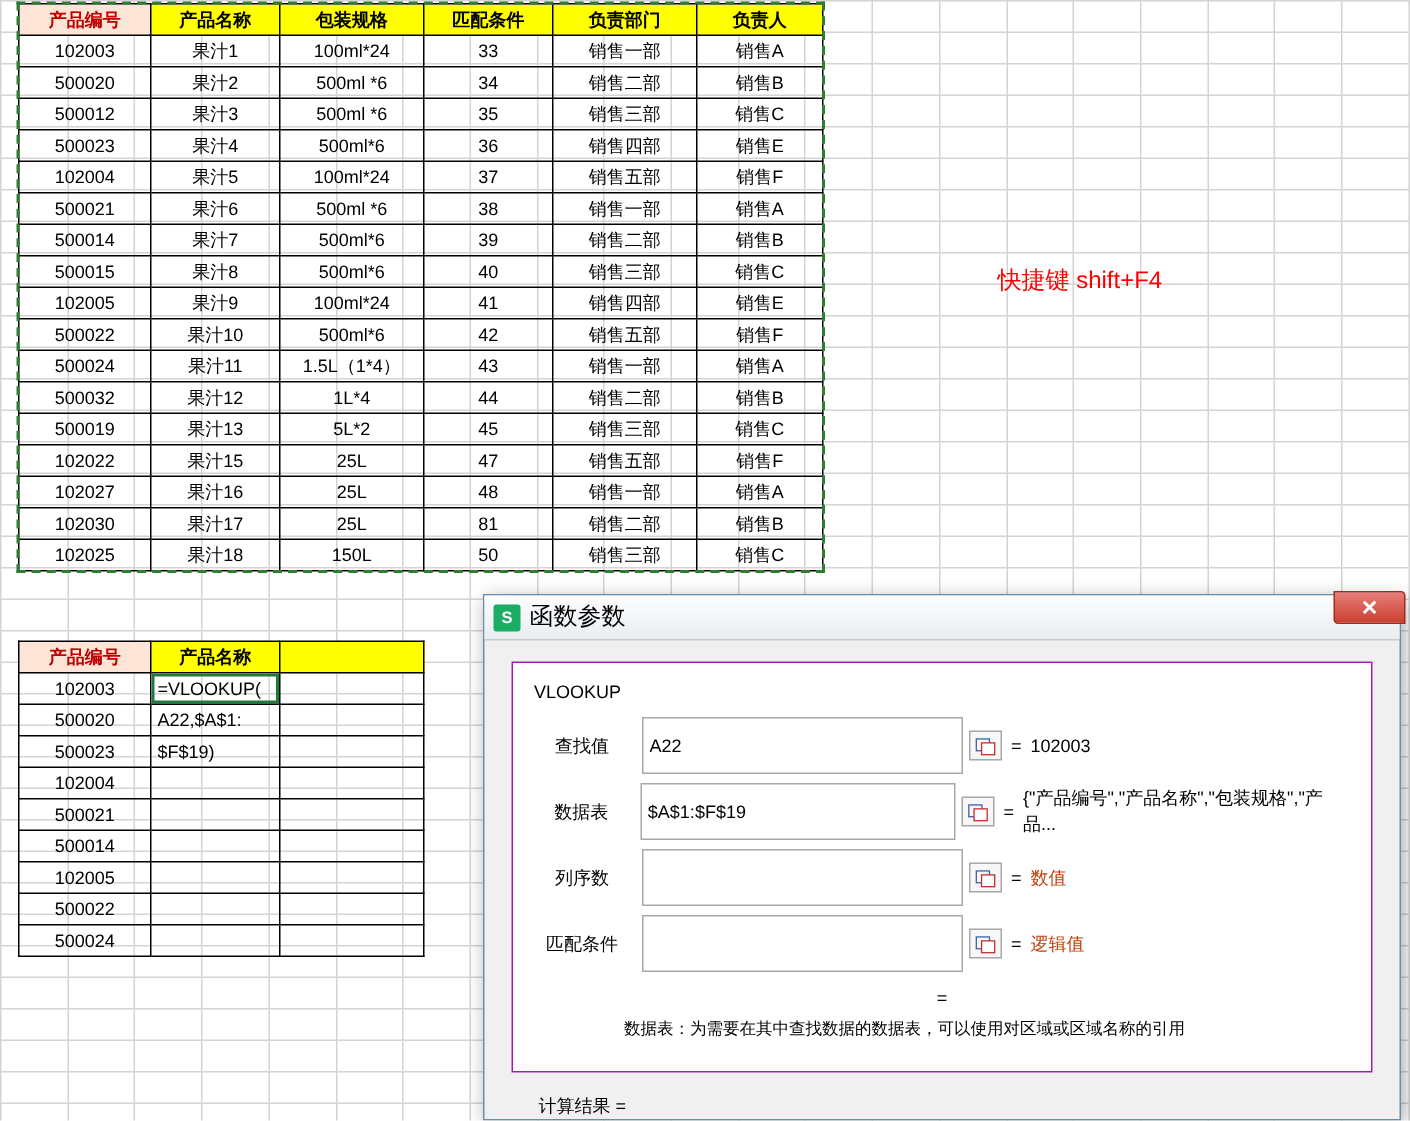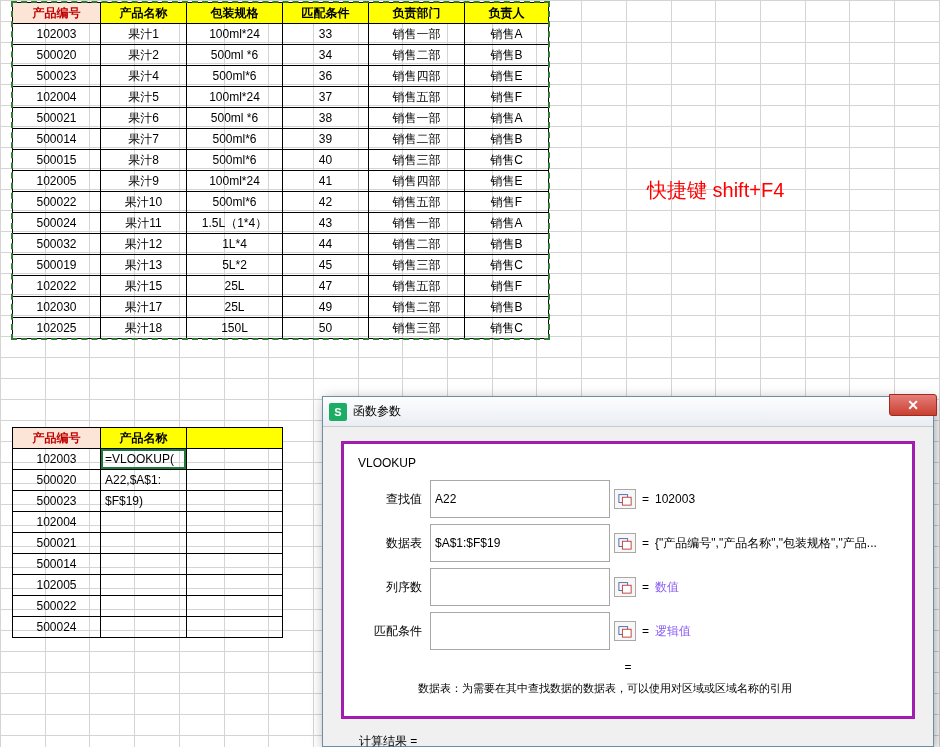--- a/index.html
+++ b/index.html
@@ -21,37 +21,37 @@
   .sel-dashed { outline: 2px dashed #2e7d32; outline-offset: -1px; }
   .lower-area { position: absolute; top: 427px; left: 12px; }
   table.ltable { border-collapse: collapse; }
   table.ltable td, table.ltable th { border: 1px solid #000; height: 21px; text-align: center; font-size: 12px; padding: 0 4px; }
   table.ltable th { background: #ffff00; font-weight: bold; }
   table.ltable th.pink { background: #fce4d6; color: #c00000; }
   table.ltable td.formula { text-align: left; padding-left: 4px; }
   .lc-id { width: 88px; }
   .lc-name { width: 86px; }
   .lc-x { width: 96px; }
-  .annot { position: absolute; top: 177px; left: 647px; color: #ff0000; font-size: 20px; }
+  .annot { position: absolute; top: 177px; left: 665px; color: #ff0000; font-size: 16px; }
   .dialog { position: absolute; top: 396px; left: 322px; width: 612px; height: 351px; background: #f0f0f0; border: 1px solid #6b8ea4; box-shadow: 2px 3px 12px rgba(0,0,0,0.35); }
   .dlg-title { height: 30px; background: linear-gradient(#fdfdfe, #e9eef3); border-bottom: 1px solid #c9c9c9; display: flex; align-items: center; padding-left: 6px; }
   .dlg-ico { width: 18px; height: 18px; background: #1aad63; color: #fff; display: inline-flex; align-items: center; justify-content: center; font-size: 11px; font-weight: bold; border-radius: 2px; margin-right: 6px; }
-  .dlg-title-text { font-size: 12px; text-align: right; }
+  .dlg-title-text { font-size: 16px; text-align: right; }
   .dlg-close { position: absolute; top: -3px; right: -4px; width: 48px; height: 22px; background: linear-gradient(#e77e7a, #c94030); color: #fff; border: 1px solid #a02a1f; border-radius: 0 3px 0 3px; display: flex; align-items: center; justify-content: center; font-size: 14px; font-weight: bold; cursor: pointer; }
   .dlg-body { padding: 14px 18px 10px 18px; }
-  .grp { border: 3px solid #a21caf; background: #fff; padding: 12px 14px 18px 14px; position: relative; }
+  .grp { border: 1px solid #a21caf; background: #fff; padding: 12px 14px 18px 14px; position: relative; }
   .grp-title { font-size: 12px; margin-bottom: 10px; }
   .prow { display: flex; align-items: center; margin: 6px 0; }
-  .plabel { width: 64px; text-align: right; margin-right: 8px; }
-  .pinput { width: 180px; height: 20px; border: 1px solid #a8a8a8; padding: 18px 4px; font-size: 12px; font-family: inherit; }
+  .plabel { width: 64px; text-align: center; margin-right: 8px; }
+  .pinput { width: 214px; height: 20px; border: 1px solid #a8a8a8; padding: 18px 4px; font-size: 12px; font-family: inherit; }
   .picon { width: 22px; height: 20px; border: 1px solid #a8a8a8; background: #f7f7f7; margin-left: 4px; display: inline-flex; align-items: center; justify-content: center; cursor: pointer; }
   .picon svg { width: 14px; height: 14px; }
   .peq { margin: 0 6px; }
   .pres { font-size: 12px; }
-  .pres.gray { color: #8b5cf6; }
+  .pres.gray { color: #c2410c; }
   .prow.center-eq { justify-content: center; margin-top: 10px; }
   .desc { font-size: 12px; margin: 14px 0 6px 2px; line-height: 1.6; }
   .desc2 { font-size: 11px; margin: 2px 0 0 60px; line-height: 1.6; }
   .calcres { font-size: 12px; margin-top: 14px; margin-left: 18px; }
   .cell-cursor { box-shadow: inset 0 0 0 2px #1f7b3a; margin-top: 44px; }
 </style>
 </head>
 <body>
 
 <div class="sheet">
@@ -910,20 +910,28 @@
         </tr>
         <tr>
           <td class="c-id">500020</td>
           <td class="c-name">果汁2</td>
           <td class="c-spec">500ml *6</td>
           <td class="c-price">34</td>
           <td class="c-dept">销售二部</td>
           <td class="c-person">销售B</td>
         </tr>
         <tr>
+          <td class="c-id">500012</td>
+          <td class="c-name">果汁3</td>
+          <td class="c-spec">500ml *6</td>
+          <td class="c-price">35</td>
+          <td class="c-dept">销售三部</td>
+          <td class="c-person">销售C</td>
+        </tr>
+        <tr>
           <td class="c-id">500023</td>
           <td class="c-name">果汁4</td>
           <td class="c-spec">500ml*6</td>
           <td class="c-price">36</td>
           <td class="c-dept">销售四部</td>
           <td class="c-person">销售E</td>
         </tr>
         <tr>
           <td class="c-id">102004</td>
           <td class="c-name">果汁5</td>
@@ -998,24 +1006,32 @@
         </tr>
         <tr>
           <td class="c-id">102022</td>
           <td class="c-name">果汁15</td>
           <td class="c-spec">25L</td>
           <td class="c-price">47</td>
           <td class="c-dept">销售五部</td>
           <td class="c-person">销售F</td>
         </tr>
         <tr>
+          <td class="c-id">102027</td>
+          <td class="c-name">果汁16</td>
+          <td class="c-spec">25L</td>
+          <td class="c-price">48</td>
+          <td class="c-dept">销售一部</td>
+          <td class="c-person">销售A</td>
+        </tr>
+        <tr>
           <td class="c-id">102030</td>
           <td class="c-name">果汁17</td>
           <td class="c-spec">25L</td>
-          <td class="c-price">49</td>
+          <td class="c-price">81</td>
           <td class="c-dept">销售二部</td>
           <td class="c-person">销售B</td>
         </tr>
         <tr>
           <td class="c-id">102025</td>
           <td class="c-name">果汁18</td>
           <td class="c-spec">150L</td>
           <td class="c-price">50</td>
           <td class="c-dept">销售三部</td>
           <td class="c-person">销售C</td>

